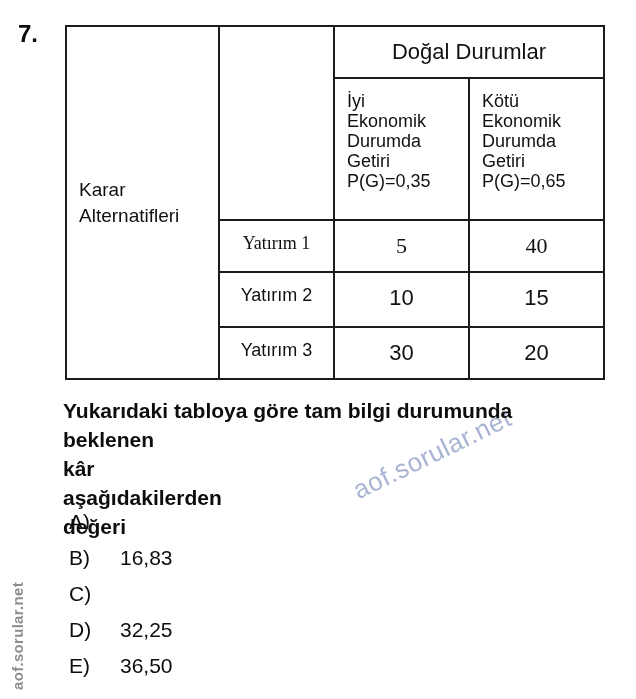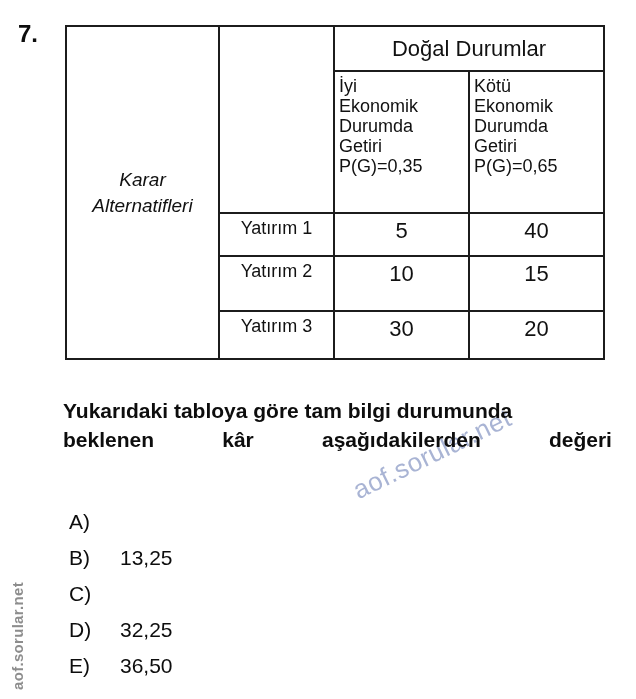--- a/index.html
+++ b/index.html
@@ -27,30 +27,28 @@
   .decision-table {
     position: absolute;
     left: 65px;
     top: 25px;
     border-collapse: collapse;
     table-layout: fixed;
     width: 538px;
   }
   .decision-table td {
     border: 2px solid #1c1c1c;
-    padding: 4px;
+    padding: 12px;
     background: #ffffff;
   }
   .cell-corner {
-    text-align: center;
     vertical-align: middle;
     font-size: 19px;
     line-height: 26px;
     white-space: pre-line;
-    font-style: italic;
   }
   .cell-group-header {
     text-align: center;
     vertical-align: middle;
     font-size: 22px;
   }
   .cell-colhead {
     vertical-align: top;
     font-size: 18px;
     line-height: 20px;
@@ -64,39 +62,40 @@
     padding-top: 5px;
   }
   .cell-num {
     text-align: center;
     vertical-align: top;
     font-size: 22px;
     padding-top: 3px;
   }
   tr.r1 { height: 45px; }
   tr.r2 { height: 142px; }
-  tr.r3 { height: 43px; }
+  tr.r3 { height: 43px; font-family: Liberation Serif, serif; }
   tr.r4 { height: 55px; }
   tr.r5 { height: 48px; }
 
   
   .question-block {
     position: absolute;
     left: 63px;
     top: 396px;
     width: 549px;
     font-size: 21px;
     font-weight: bold;
     line-height: 29px;
     color: #0d0d0d;
     z-index: 2;
   }
   .q-line2 {
     display: flex;
     justify-content: space-between;
+    flex-direction: column;
   }
 
   
   .options {
     position: absolute;
     left: 69px;
     top: 504px;
     z-index: 2;
   }
   .option-row {
@@ -201,21 +200,21 @@
       <span>değeri</span>
     </div>
   </div>
 
   <div class="options">
     <div class="option-row">
       <span class="option-letter">A)</span>
     </div>
     <div class="option-row">
       <span class="option-letter">B)</span>
-      <span class="option-value">13,25</span>
+      <span class="option-value">16,83</span>
     </div>
     <div class="option-row">
       <span class="option-letter">C)</span>
     </div>
     <div class="option-row">
       <span class="option-letter">D)</span>
       <span class="option-value">32,25</span>
     </div>
     <div class="option-row">
       <span class="option-letter">E)</span>

